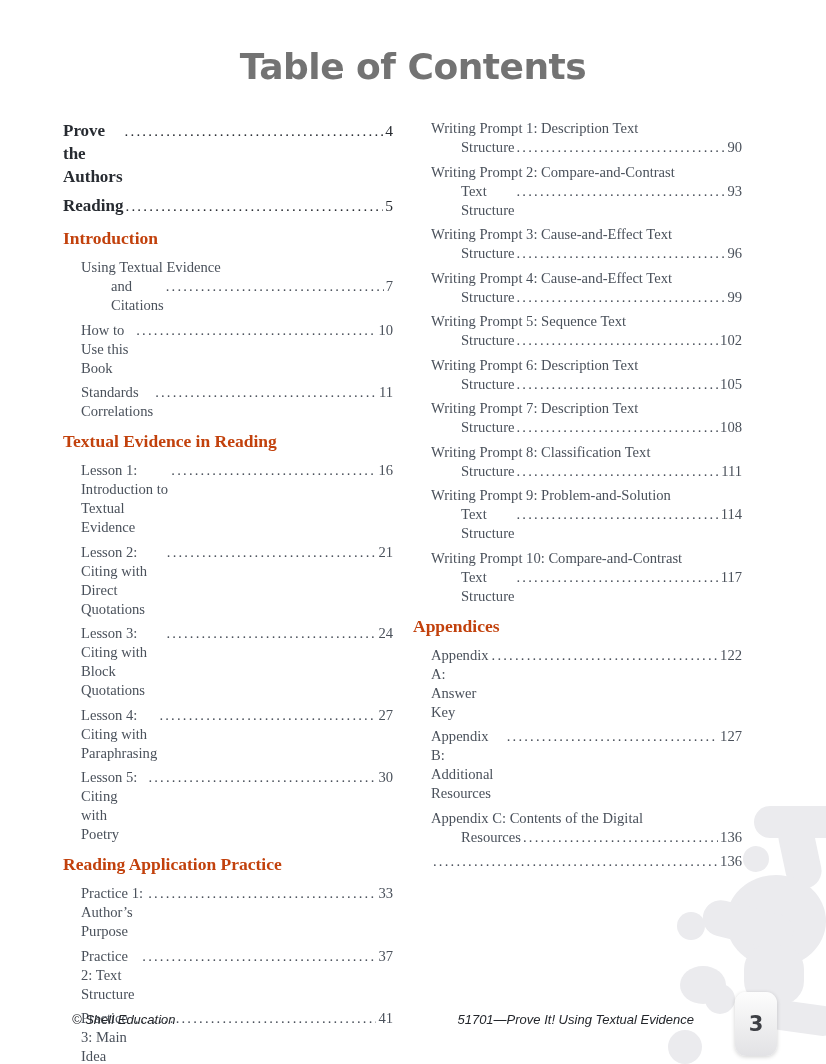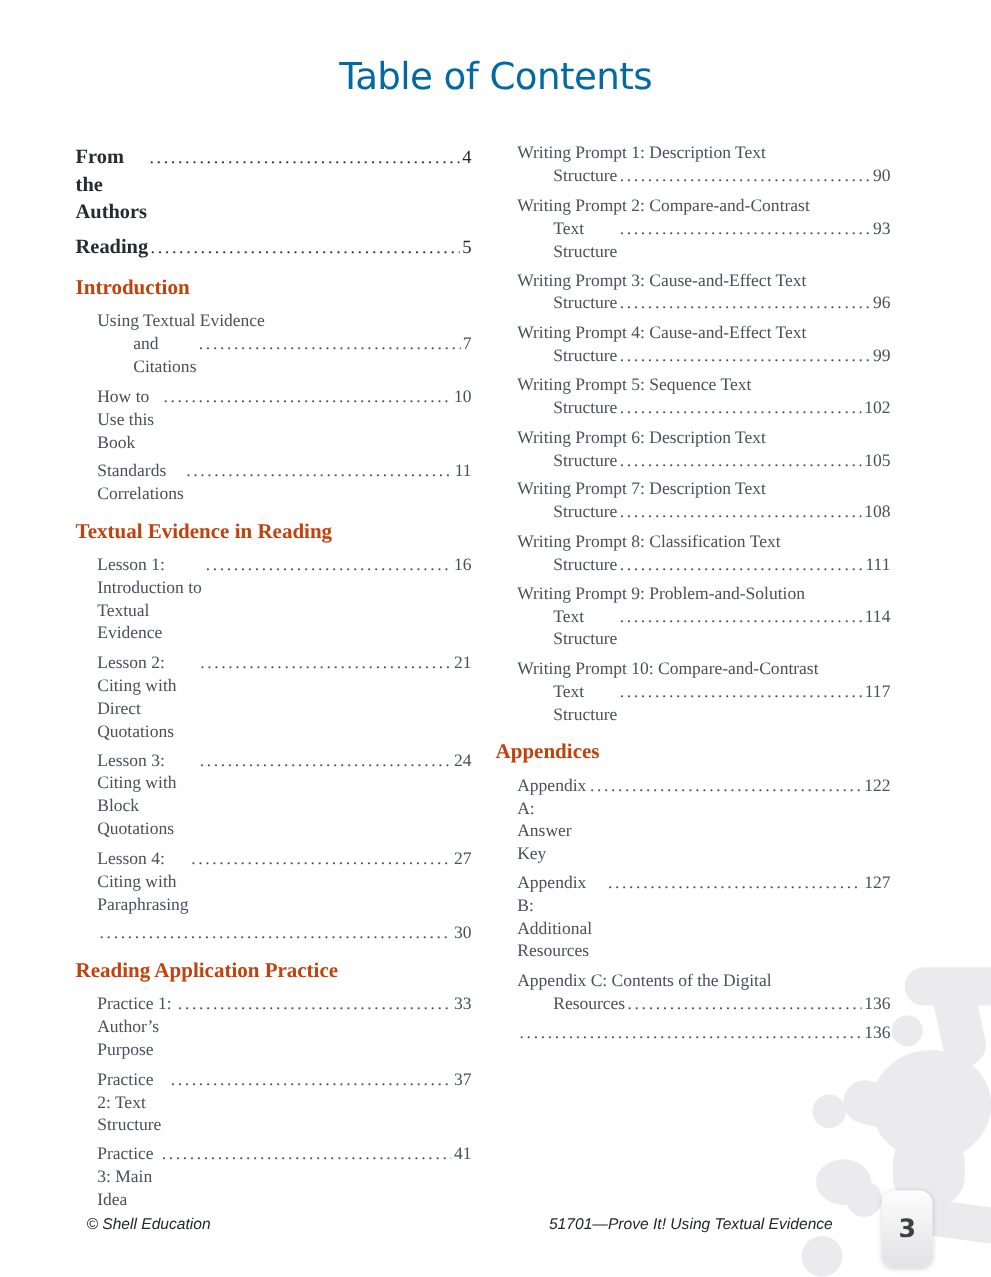--- a/index.html
+++ b/index.html
@@ -10,24 +10,24 @@
     overflow: hidden;
     font-family: "Liberation Serif", serif;
   }
 
   
   .page-title {
     position: absolute;
     top: 46px; left: 0; right: 0;
     text-align: center;
     font-family: "DejaVu Sans", sans-serif;
-    font-weight: normal;
-    font-size: 31px;
+    font-weight: bold;
+    font-size: 36px;
     letter-spacing: -0.5px;
-    color: #0369a1;
+    color: #737373;
   }
 
   
   .columns {
     position: absolute;
     top: 119px; left: 63px;
     display: flex;
   }
   .col-left  { width: 330px; }
   .col-right { width: 329px; margin-left: 20px; }
@@ -119,21 +119,21 @@
   }
 </style>
 </head>
 <body>
 
 <div class="page-title">Table of Contents</div>
 
 <div class="columns">
   <div class="col-left" id="col-left">
       <div class="toc-line chapter">
-        <span class="label">From the Authors</span>
+        <span class="label">Prove the Authors</span>
         <span class="dots" aria-hidden="true"></span>
         <span class="pg">4</span>
       </div>
       <div class="toc-line chapter">
         <span class="label">Reading</span>
         <span class="dots" aria-hidden="true"></span>
         <span class="pg">5</span>
       </div>
       <div class="sec-heading">Introduction</div>
       <div class="entry">
@@ -182,20 +182,21 @@
       </div>
       <div class="entry">
         <div class="toc-line">
           <span class="label">Lesson 4: Citing with Paraphrasing</span>
           <span class="dots" aria-hidden="true"></span>
           <span class="pg">27</span>
         </div>
       </div>
       <div class="entry">
         <div class="toc-line">
+          <span class="label">Lesson 5: Citing with Poetry</span>
           <span class="dots" aria-hidden="true"></span>
           <span class="pg">30</span>
         </div>
       </div>
       <div class="sec-heading">Reading Application Practice</div>
       <div class="entry">
         <div class="toc-line">
           <span class="label">Practice 1: Author’s Purpose</span>
           <span class="dots" aria-hidden="true"></span>
           <span class="pg">33</span>

